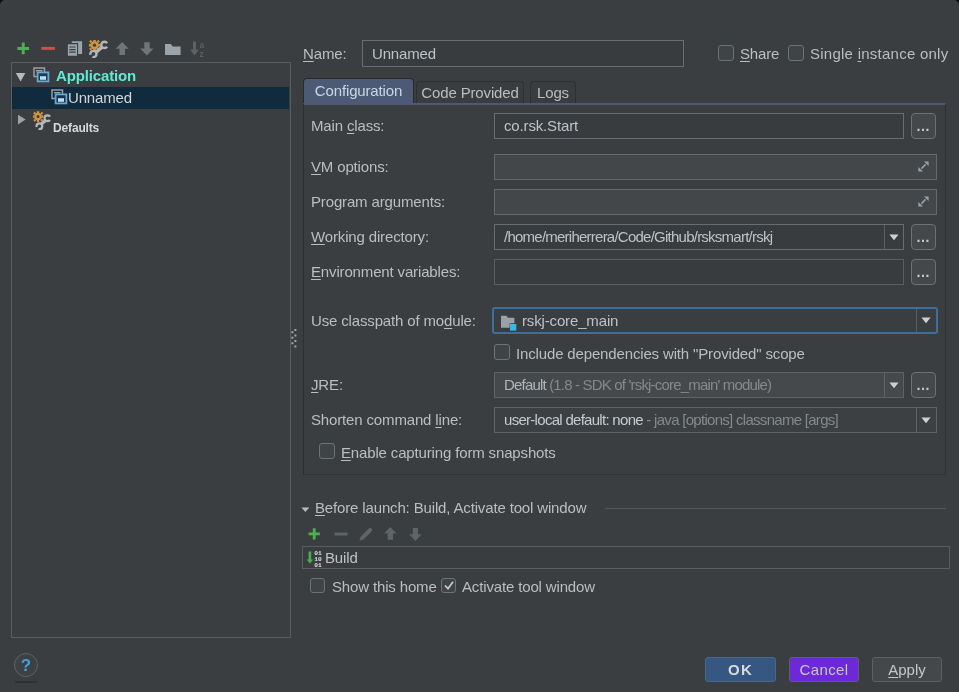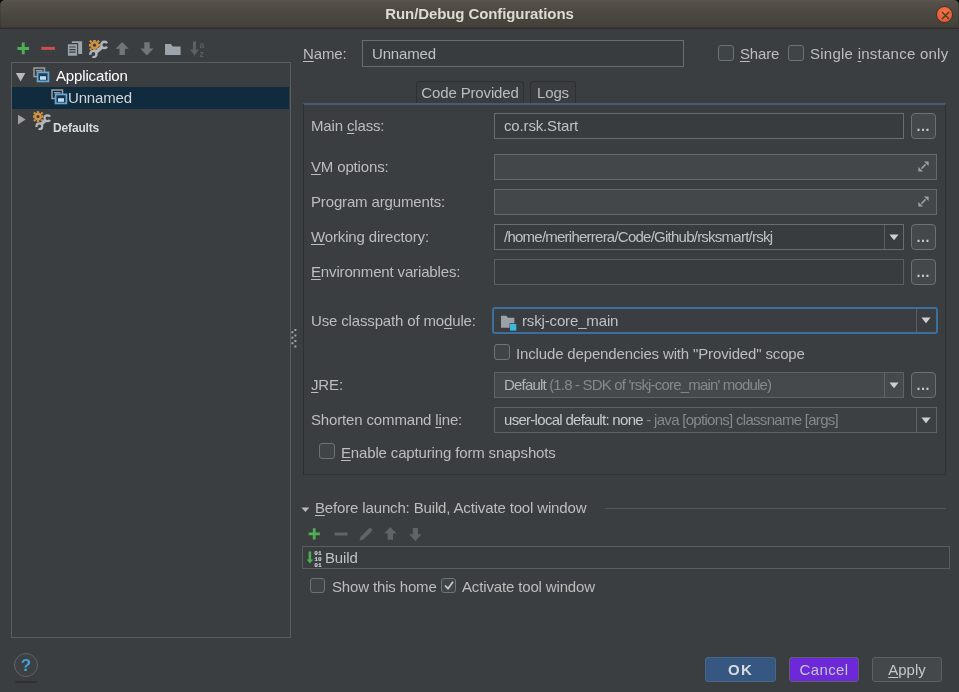--- a/index.html
+++ b/index.html
@@ -25,28 +25,20 @@
   .cb { position:absolute; width:16px; height:16px; background:#3f4446;
         border:1.5px solid #6f7375; border-radius:3px; }
   .dots3 { position:absolute; width:25px; height:26px; background:#45484b;
         border:1px solid #6e7173; border-radius:4px; color:#c6cacd; font-size:14px;
         text-align:center; line-height:24px; font-weight:bold; letter-spacing:1px;}
   u { text-decoration:underline; text-underline-offset:2px; }
 </style>
 </head>
 <body>
 <div id="win">
-  <div id="titlebar">
-    <div id="title">Run/Debug Configurations</div>
-    <div id="closebtn">
-      <svg width="11" height="11" viewBox="0 0 11 11">
-          <path d="M2 2 L9 9 M9 2 L2 9" stroke="#55401f" stroke-width="1.7" fill="none"></path>
-        </svg>
-    </div>
-  </div>
 
   <svg class="abs" style="left:16px; top:40px;" width="192" height="18" viewBox="0 0 192 18">
 
     <path d="M5.8 2.6 h2.9 v4.4 h4.4 v2.9 h-4.4 v4.4 h-2.9 v-4.4 h-4.4 v-2.9 h4.4 z" fill="#4faf52"></path>
 
     <rect x="25.3" y="6.9" width="13.6" height="3" fill="#c9504c"></rect>
 
     <g>
       <path d="M55.8 1.2 h10.3 v12.8 h-10.3 z" fill="#9ba3ab"></path>
       <path d="M51.3 3.6 h10.3 v12.8 h-10.3 z" fill="#9ba3ab" stroke="#3b3e40" stroke-width="1.1"></path>
@@ -93,21 +85,21 @@
     <div class="abs" style="left:0; top:2px; width:277px; height:22px;">
       <svg class="abs" style="left:3px; top:7px;" width="12" height="11">
           <path d="M0.8 1 h9.6 l-4.8 8.6 z" fill="#b7b9bb"></path>
         </svg>
       <svg class="abs" style="left:21px; top:2px;" width="19" height="16" viewBox="0 0 19 16">
         <rect x="1" y="1" width="10.5" height="8.5" fill="none" stroke="#999fa3" stroke-width="1.5"></rect>
         <rect x="3" y="3" width="6.5" height="1.4" fill="#999fa3"></rect>
         <rect x="4.6" y="5.4" width="10.8" height="9" fill="#1e3c53" stroke="#68a7d2" stroke-width="1.8"></rect>
         <rect x="7" y="9.2" width="6" height="3.6" fill="#b9ddf6"></rect>
       </svg>
-      <div class="abs" style="left:44px; top:0; line-height:22px; font-size:15px; font-weight:normal; color:#ffffff; letter-spacing:-0.15px;">Application</div>
+      <div class="abs" style="left:44px; top:0; line-height:22px; font-size:15px; font-weight:bold; color:#5eead4; letter-spacing:-0.15px;">Application</div>
     </div>
 
     <div class="abs" style="left:0; top:24px; width:277px; height:22px; background:#102a3e;">
       <svg class="abs" style="left:39px; top:2px;" width="19" height="16" viewBox="0 0 19 16">
         <rect x="1" y="1" width="10.5" height="8.5" fill="none" stroke="#999fa3" stroke-width="1.5"></rect>
         <rect x="3" y="3" width="6.5" height="1.4" fill="#999fa3"></rect>
         <rect x="4.6" y="5.4" width="10.8" height="9" fill="#16334a" stroke="#68a7d2" stroke-width="1.8"></rect>
         <rect x="7" y="9.2" width="6" height="3.6" fill="#b9ddf6"></rect>
       </svg>
       <div class="abs" style="left:56px; top:0; line-height:22px; font-size:15px; color:#d3d6d8; letter-spacing:-0.15px;">Unnamed</div>
@@ -153,20 +145,21 @@
   </svg>
 
   <div class="lbl" style="left:303px; top:40px; line-height:27px;"><u>N</u>ame:</div>
   <div class="fld" style="left:362px; top:40px; width:322px; height:27px;"></div>
   <div class="fldtxt" style="left:372px; top:40px; line-height:27px;">Unnamed</div>
   <div class="cb" style="left:718px; top:45px;"></div>
   <div class="lbl" style="left:740px; top:40px; line-height:27px;"><u>S</u>hare</div>
   <div class="cb" style="left:788px; top:45px;"></div>
   <div class="lbl" style="left:810px; top:40px; line-height:27px; letter-spacing:0.25px;">Single <u>i</u>nstance only</div>
 
+  <div class="abs" style="left:303px; top:78px; width:111px; height:25px; background:#4c5a76; border:1px solid #282a2b; border-bottom:none; border-radius:4px 4px 0 0; font-size:15px; color:#ccd6e2; text-align:center; line-height:24px; letter-spacing:-0.15px;">Configuration</div>
   <div class="abs" style="left:416px; top:81px; width:108px; height:22px; background:#3a3d3f; border:1px solid #2e3031; border-bottom:none; border-radius:4px 4px 0 0; font-size:15px; color:#b9bdc0; text-align:center; line-height:21px; letter-spacing:-0.15px;">Code Provided</div>
   <div class="abs" style="left:530px; top:81px; width:46px; height:22px; background:#3a3d3f; border:1px solid #2e3031; border-bottom:none; border-radius:4px 4px 0 0; font-size:15px; color:#b9bdc0; text-align:center; line-height:21px; letter-spacing:-0.15px;">Logs</div>
 
   <div class="abs" id="tabpanel" style="left:303px; top:103px; width:643px; height:372px;
       border-top:2px solid #4c5a76; border-left:1px solid #2e2f30; border-right:1px solid #2e2f30; border-bottom:1px solid #323334;"></div>
   <div id="formrows">
 
     <div class="lbl" style="left:311px; top:113px;">Main <u>c</u>lass:</div>
     <div class="fld" style="left:494px; top:113px; width:410px; height:26px;"></div>
     <div class="fldtxt" style="left:504px; top:113px;">co.rsk.Start</div>

